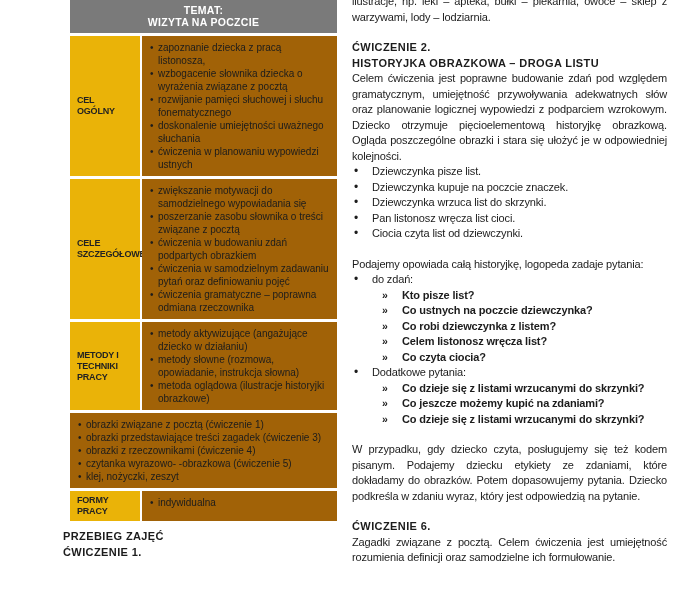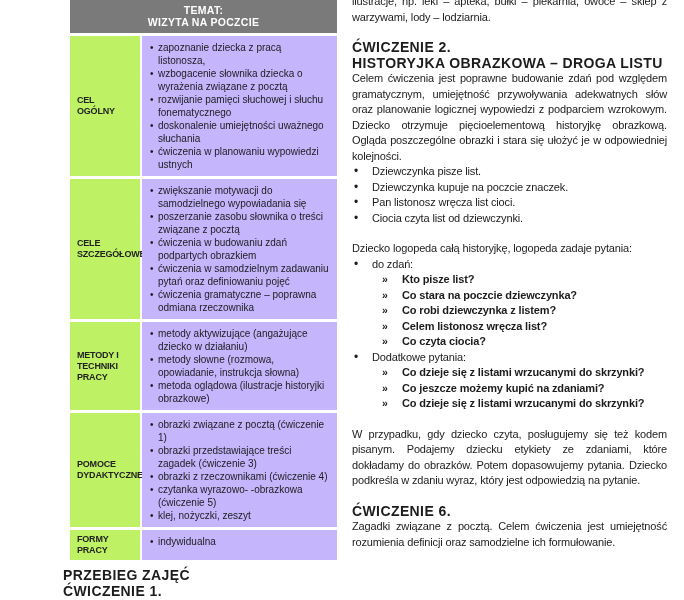--- a/index.html
+++ b/index.html
@@ -11,31 +11,31 @@
   
   .left-col { position:absolute; left:63px; top:0; width:278px; }
   .plan-table { margin-left:7px; width:267px; }
   .thead {
     background:#7a7a7a; color:#ffffff; text-align:center; font-weight:bold;
     font-size:10.5px; line-height:12px; padding:4px 2px 5px; letter-spacing:0.3px;
     margin-bottom:3px;
   }
   .trow { display:flex; gap:2px; margin-bottom:3px; }
   .tlabel {
-    width:70px; flex:0 0 70px; background:#bef264; font-weight:bold;
+    width:70px; flex:0 0 70px; background:#eab308; font-weight:bold;
     font-size:9px; line-height:11px; letter-spacing:-0.2px;
     display:flex; align-items:center; padding:4px 18px 4px 7px; color:#222;
   }
-  .tcontent { flex:1; background:#c4b5fd; padding:5px 6px 5px 4px; }
+  .tcontent { flex:1; background:#a16207; padding:5px 6px 5px 4px; }
   .tcontent ul { list-style:none; padding-left:12px; }
   .tcontent li { position:relative; font-size:10px; line-height:13px; }
   .tcontent li::before { content:"•"; position:absolute; left:-8px; font-size:10px; }
   .left-text { margin-top:8px; width:278px; }
   .h {
-    font-weight:bold; font-size:14px; line-height:15.5px; letter-spacing:0.4px;
+    font-weight:bold; font-size:11px; line-height:15.5px; letter-spacing:0.4px;
   }
   .body { font-size:10.8px; line-height:15.5px; letter-spacing:-0.1px; }
   .just { text-align:justify; }
   
   .right-col { position:absolute; left:352px; top:-6px; width:315px; }
   .right-col .body { font-size:11px; letter-spacing:-0.15px; }
   .mb { margin-bottom:15px; }
   .mt { margin-top:15px; }
   ul.dots { list-style:none; }
   ul.dots > li { position:relative; padding-left:20px; }
@@ -103,21 +103,20 @@
                   <li>metody aktywizujące (angażujące dziecko w działaniu)</li>
 
                   <li>metody słowne (rozmowa, opowiadanie, instrukcja słowna)</li>
 
                   <li>metoda oglądowa (ilustracje historyjki obrazkowe)</li>
                 </ul>
             </div>
           </div>
 
           <div class="trow">
-            <div class="tlabel">POMOCE DYDAKTYCZNE</div>
             <div class="tcontent">
               <ul>
 
                   <li>obrazki związane z pocztą (ćwiczenie 1)</li>
 
 
                   <li>obrazki przedstawiające treści zagadek (ćwiczenie 3)</li>
 
                   <li>obrazki z rzeczownikami (ćwiczenie 4)</li>
 
@@ -154,36 +153,37 @@
     <div class="h">ĆWICZENIE 2.</div>
     <div class="h">HISTORYJKA OBRAZKOWA – DROGA LISTU</div>
     <p class="body just">Celem ćwiczenia jest poprawne budowanie zdań pod względem gramatycznym, umiejętność przywoływania adekwatnych słów oraz planowanie logicznej wypowiedzi z podparciem wzrokowym. Dziecko otrzymuje pięcioelementową historyjkę obrazkową. Ogląda poszczególne obrazki i stara się ułożyć je w odpowiedniej kolejności.</p>
 
     <ul class="dots">
 
         <li class="body">Dziewczynka pisze list.</li>
 
         <li class="body">Dziewczynka kupuje na poczcie znaczek.</li>
 
+        <li class="body">Dziewczynka wrzuca list do skrzynki.</li>
 
         <li class="body">Pan listonosz wręcza list cioci.</li>
 
         <li class="body">Ciocia czyta list od dziewczynki.</li>
       </ul>
 
-    <p class="body mt">Dziecko logopeda całą historyjkę, logopeda zadaje pytania:</p>
+    <p class="body mt">Podajemy opowiada całą historyjkę, logopeda zadaje pytania:</p>
 
     <ul class="dots">
       <li class="body">
         <span>do zdań:</span>
         <ul class="subs">
 
             <li class="body">Kto pisze list?</li>
 
-            <li class="body">Co stara na poczcie dziewczynka?</li>
+            <li class="body">Co ustnych na poczcie dziewczynka?</li>
 
             <li class="body">Co robi dziewczynka z listem?</li>
 
             <li class="body">Celem listonosz wręcza list?</li>
 
             <li class="body">Co czyta ciocia?</li>
           </ul>
       </li>
       <li class="body">
         <span>Dodatkowe pytania:</span>

